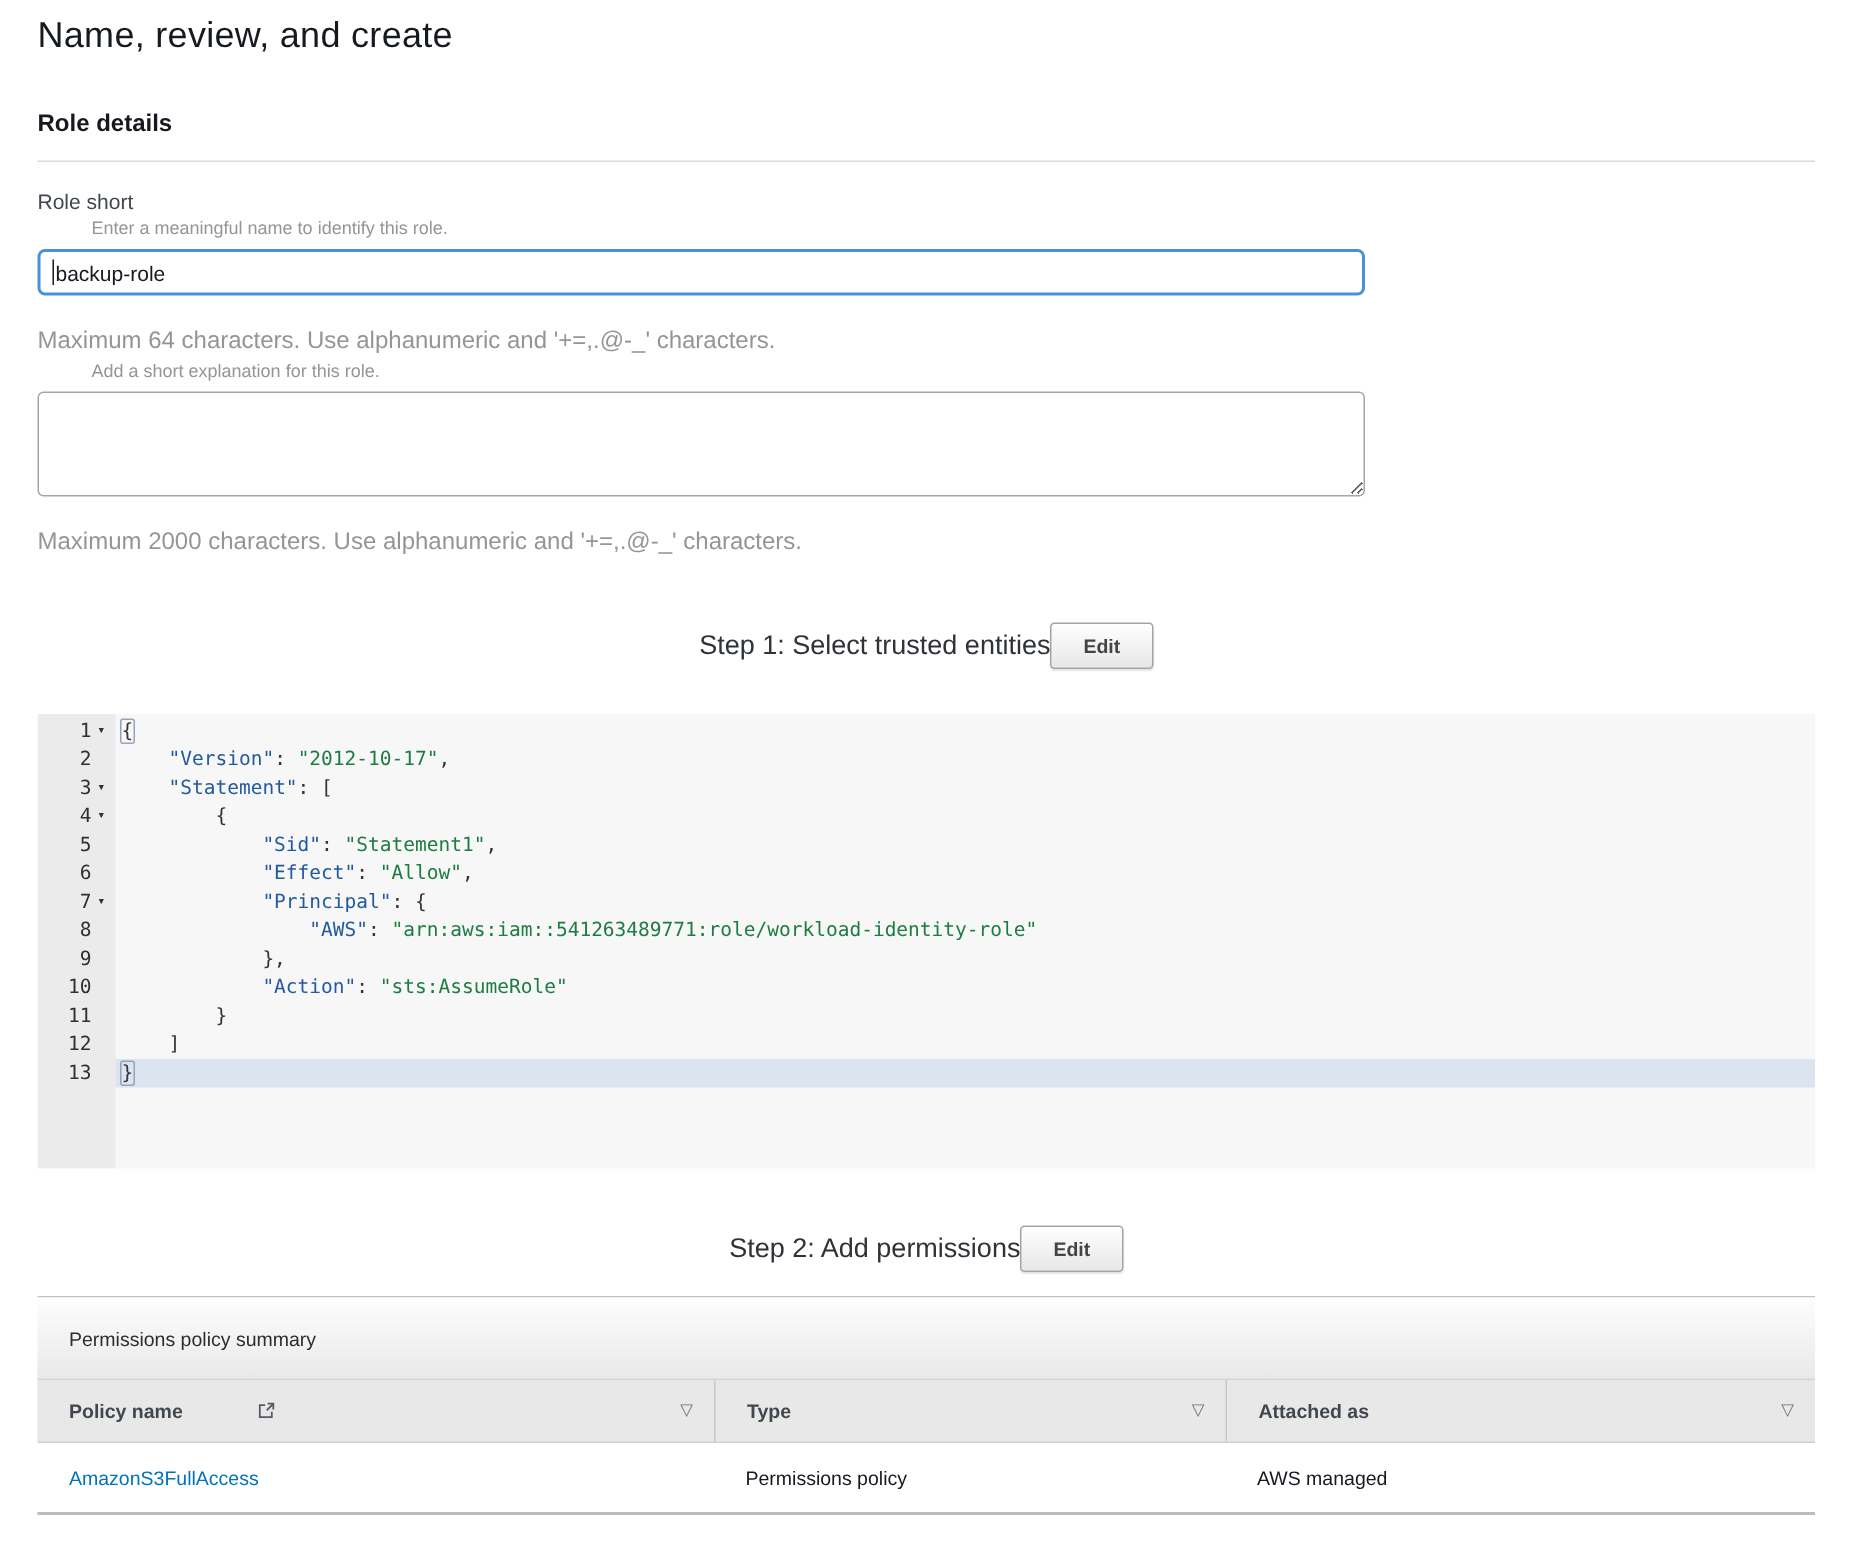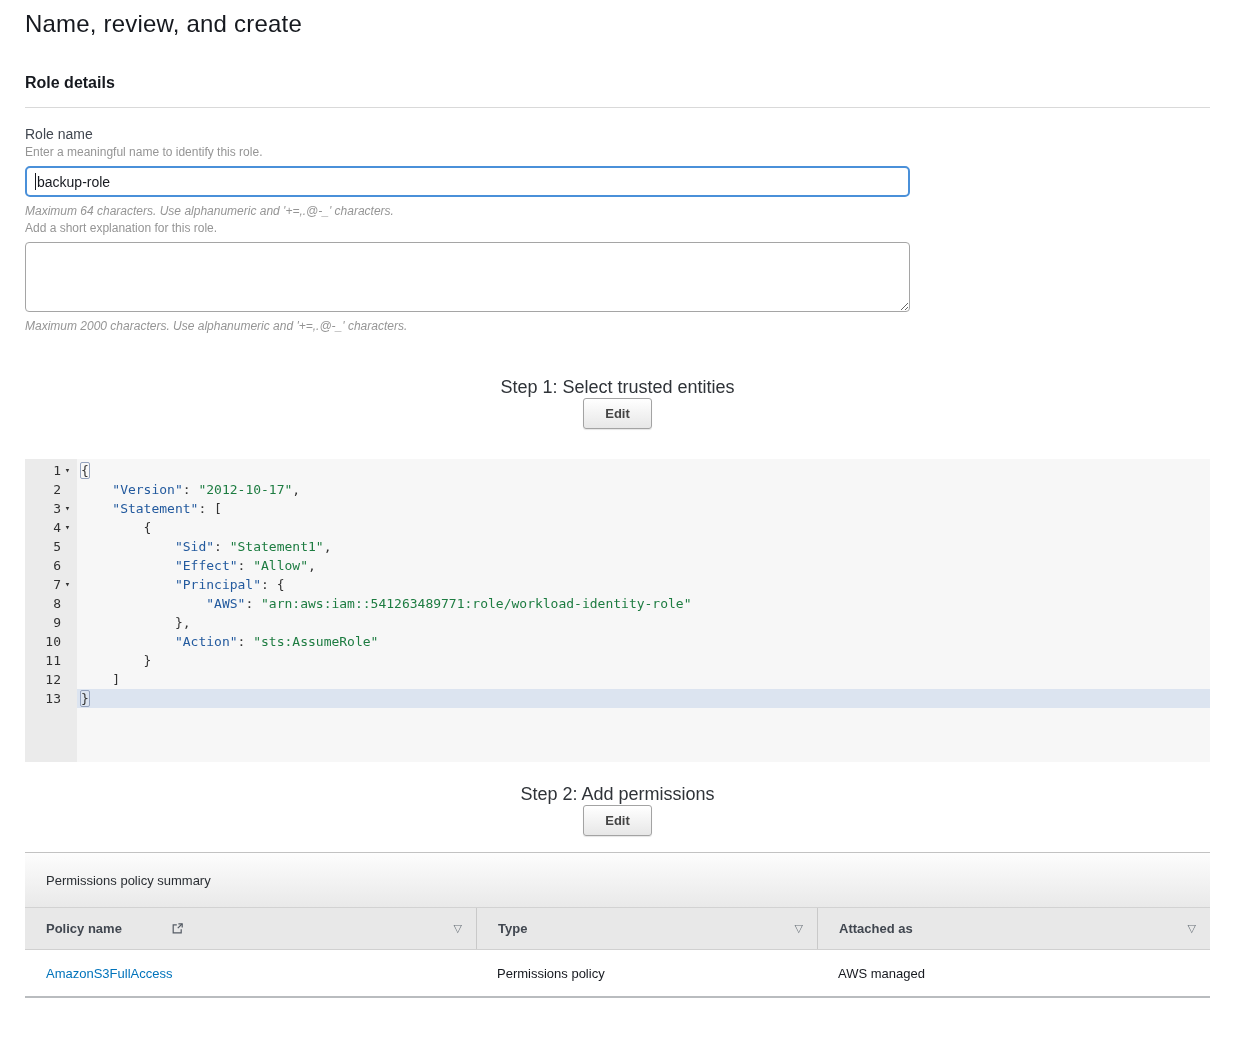--- a/index.html
+++ b/index.html
@@ -6,38 +6,38 @@
   html, body { background: #ffffff; width: 1242px; height: 1037px; overflow: hidden; }
   body { font-family: "Liberation Sans", sans-serif; color: #16191f; }
   .content { padding: 10px 32px 0 25px; width: 1242px; }
 
   .page-title { font-size: 24px; font-weight: 400; color: #16191f; letter-spacing: .2px; }
 
   .section-heading { font-size: 16px; font-weight: 700; color: #16191f; margin-top: 36px; }
   .divider { border: none; border-top: 1px solid #d9d9d9; margin-top: 15px; }
 
   .field-label { font-size: 14px; color: #414750; margin-top: 18px; }
-  .field-help  { font-size: 12px; color: #959595; margin-top: 3px; }
-  .field-hint  { font-size: 12px; color: #959595; margin-top: 7px; font-style: italic; }
+  .field-help  { font-size: 12px; color: #959595; margin-top: 3px; margin-left: 36px; }
+  .field-hint  { font-size: 16px; color: #959595; margin-top: 22px; }
 
   .input-wrap { position: relative; margin-top: 7px; width: 885px; }
   .text-input {
     width: 885px; height: 31px; border: 2px solid #4a90d9; border-radius: 5px;
     padding: 0 10px; font-size: 14px; font-family: "Liberation Sans", sans-serif;
     color: #16191f; outline: none; background: #fff;
   }
   .caret { position: absolute; left: 10px; top: 7px; width: 1px; height: 17px; background: #16191f; }
 
   .textarea {
     width: 885px; height: 70px; border: 1px solid #a5a5a5; border-radius: 4px;
     padding: 6px 10px; font-size: 14px; font-family: "Liberation Sans", sans-serif;
     color: #16191f; margin-top: 7px; display: block; resize: both;
   }
 
-  .step-row { display: flex; justify-content: center; align-items: center; margin-top: 44px; flex-direction: column; }
+  .step-row { display: flex; justify-content: center; align-items: center; margin-top: 44px; }
   .step-heading { font-size: 18px; font-weight: 400; color: #2f3338; }
   .edit-btn {
     font-family: "Liberation Sans", sans-serif; font-size: 13px; font-weight: 700; color: #444;
     background: linear-gradient(#ffffff, #e7e7e7); border: 1px solid #a3a3a3; border-radius: 3px;
     padding: 7px 21px; cursor: pointer; box-shadow: 0 1px 1px rgba(0,0,0,.1);
   }
 
   
   .editor {
     display: flex; margin-top: 30px; height: 303px; background: #f7f7f7;
@@ -78,21 +78,21 @@
 </head>
 <body>
 
 <div class="content">
 
   <h1 class="page-title">Name, review, and create</h1>
 
   <h2 class="section-heading">Role details</h2>
   <hr class="divider">
 
-  <div class="field-label">Role name</div>
+  <div class="field-label">Role short</div>
   <div class="field-help">Enter a meaningful name to identify this role.</div>
   <div class="input-wrap">
     <input class="text-input" type="text" value="backup-role" style="">
     <div class="caret"></div>
   </div>
   <div class="field-hint">Maximum 64 characters. Use alphanumeric and '+=,.@-_' characters.</div>
 
   <div class="field-help">Add a short explanation for this role.</div>
   <textarea class="textarea" style=""></textarea>
   <div class="field-hint">Maximum 2000 characters. Use alphanumeric and '+=,.@-_' characters.</div>
@@ -167,21 +167,21 @@
         <div class="code-line"><span class="tk-p">            </span><span class="tk-k">"Principal"</span><span class="tk-p">: {</span></div>
         <div class="code-line"><span class="tk-p">                </span><span class="tk-k">"AWS"</span><span class="tk-p">: </span><span class="tk-s">"arn:aws:iam::541263489771:role/workload-identity-role"</span></div>
         <div class="code-line"><span class="tk-p">            },</span></div>
         <div class="code-line"><span class="tk-p">            </span><span class="tk-k">"Action"</span><span class="tk-p">: </span><span class="tk-s">"sts:AssumeRole"</span></div>
         <div class="code-line"><span class="tk-p">        }</span></div>
         <div class="code-line"><span class="tk-p">    ]</span></div>
         <div class="code-line act"><span class="tk-m">}</span></div>
       </div>
   </div>
 
-  <div class="step-row" style="margin-top:22px;">
+  <div class="step-row" style="margin-top:38px;">
     <div class="step-heading">Step 2: Add permissions</div>
     <button class="edit-btn">Edit</button>
   </div>
 
   <div class="panel">
     <div class="panel-head">
       <span class="panel-title">Permissions policy summary</span>
     </div>
 
     <div class="thead">

